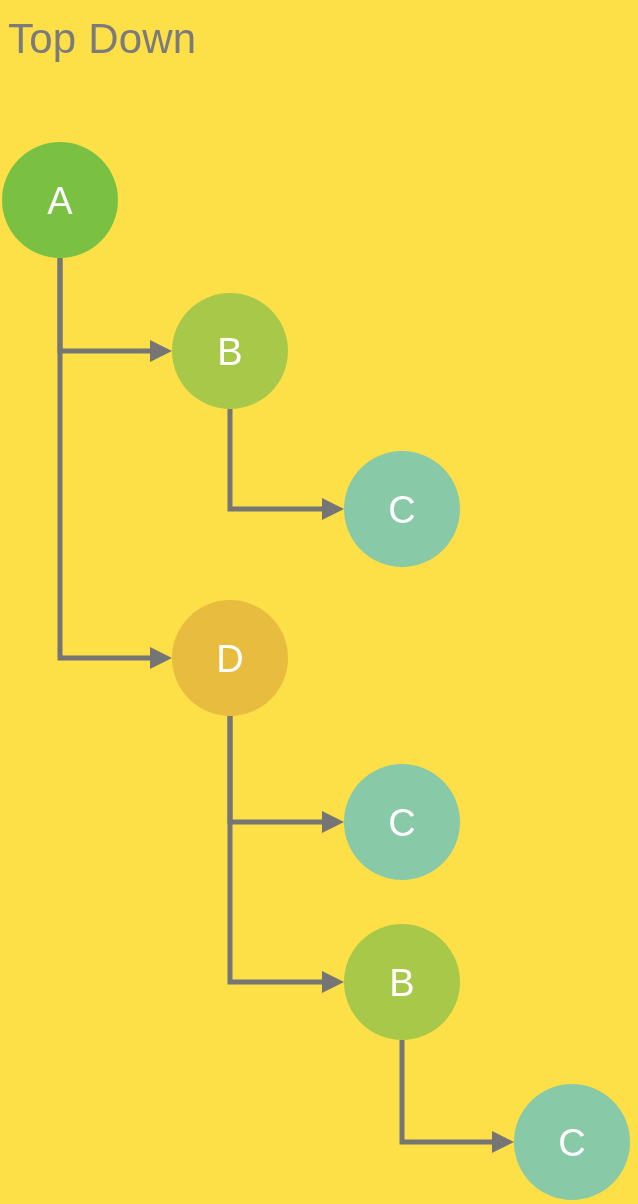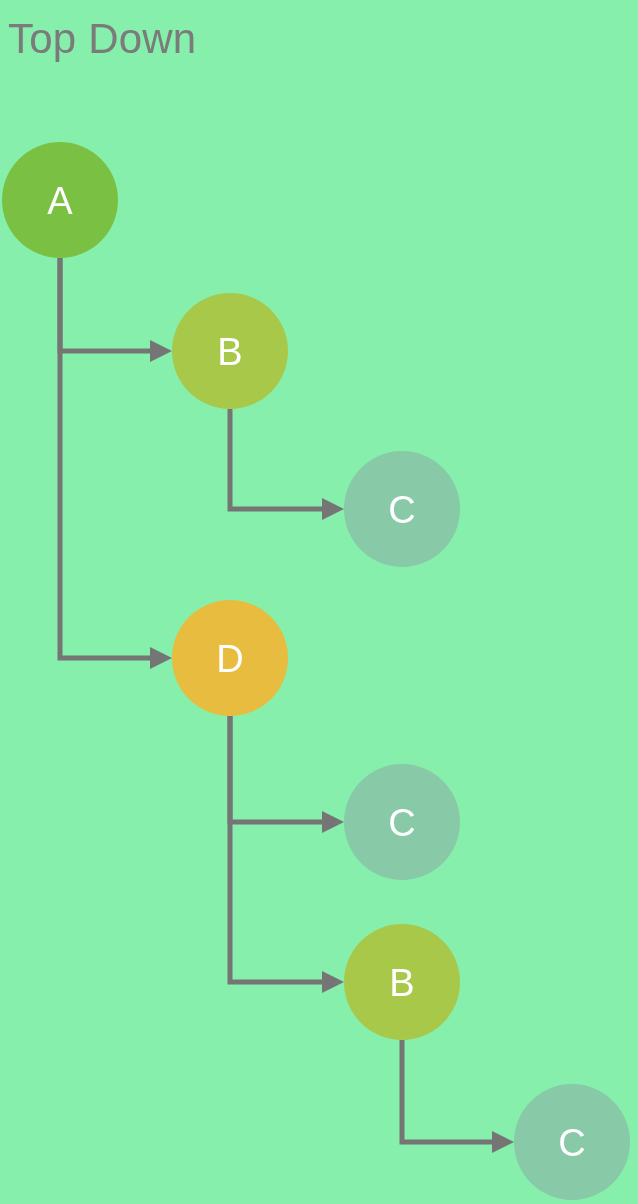--- a/index.html
+++ b/index.html
@@ -11,21 +11,21 @@
     width: 638px;
     height: 1204px;
     font-family: "Liberation Sans", sans-serif;
     overflow: hidden;
     position: relative;
   }
   #diagram-root {
     position: relative;
     width: 638px;
     height: 1204px;
-    background: #86efac;
+    background: #fde047;
   }
   #diagram-title {
     position: absolute;
     left: 8px;
     top: 16px;
     font-family: "Liberation Sans", sans-serif;
     font-size: 42px;
     font-weight: 400;
     color: #7b7b7b;
     letter-spacing: 0.2px;

